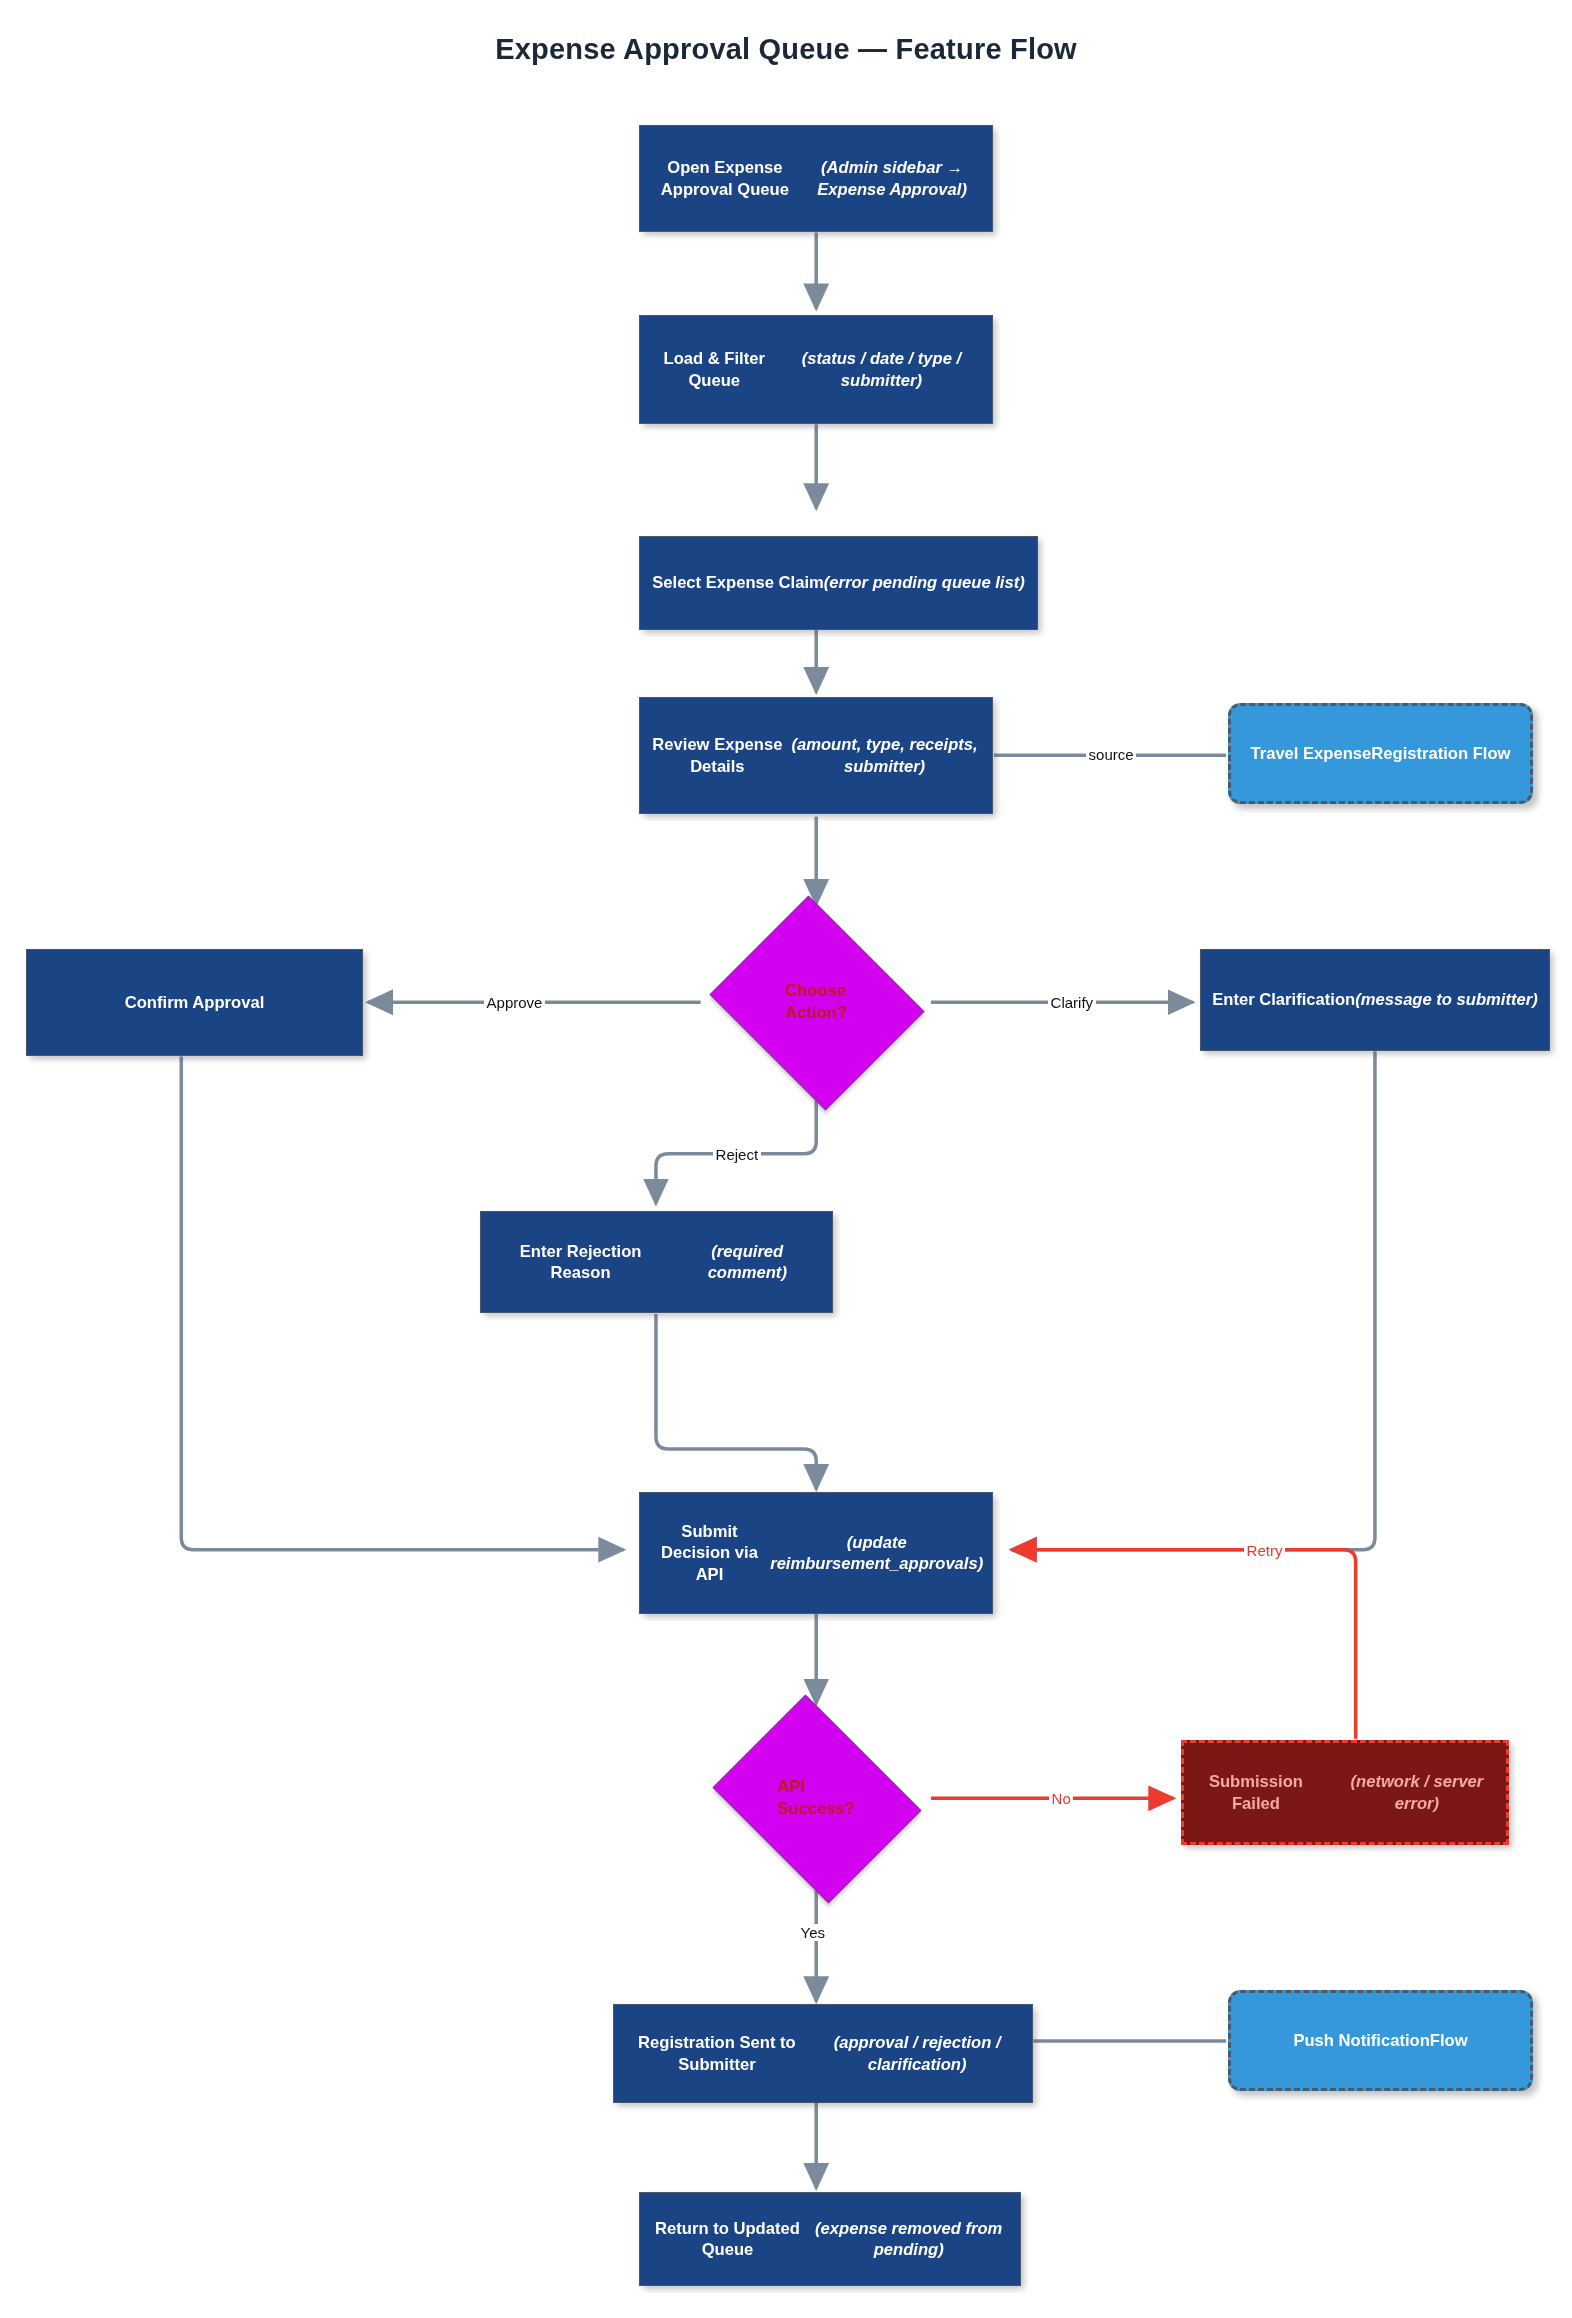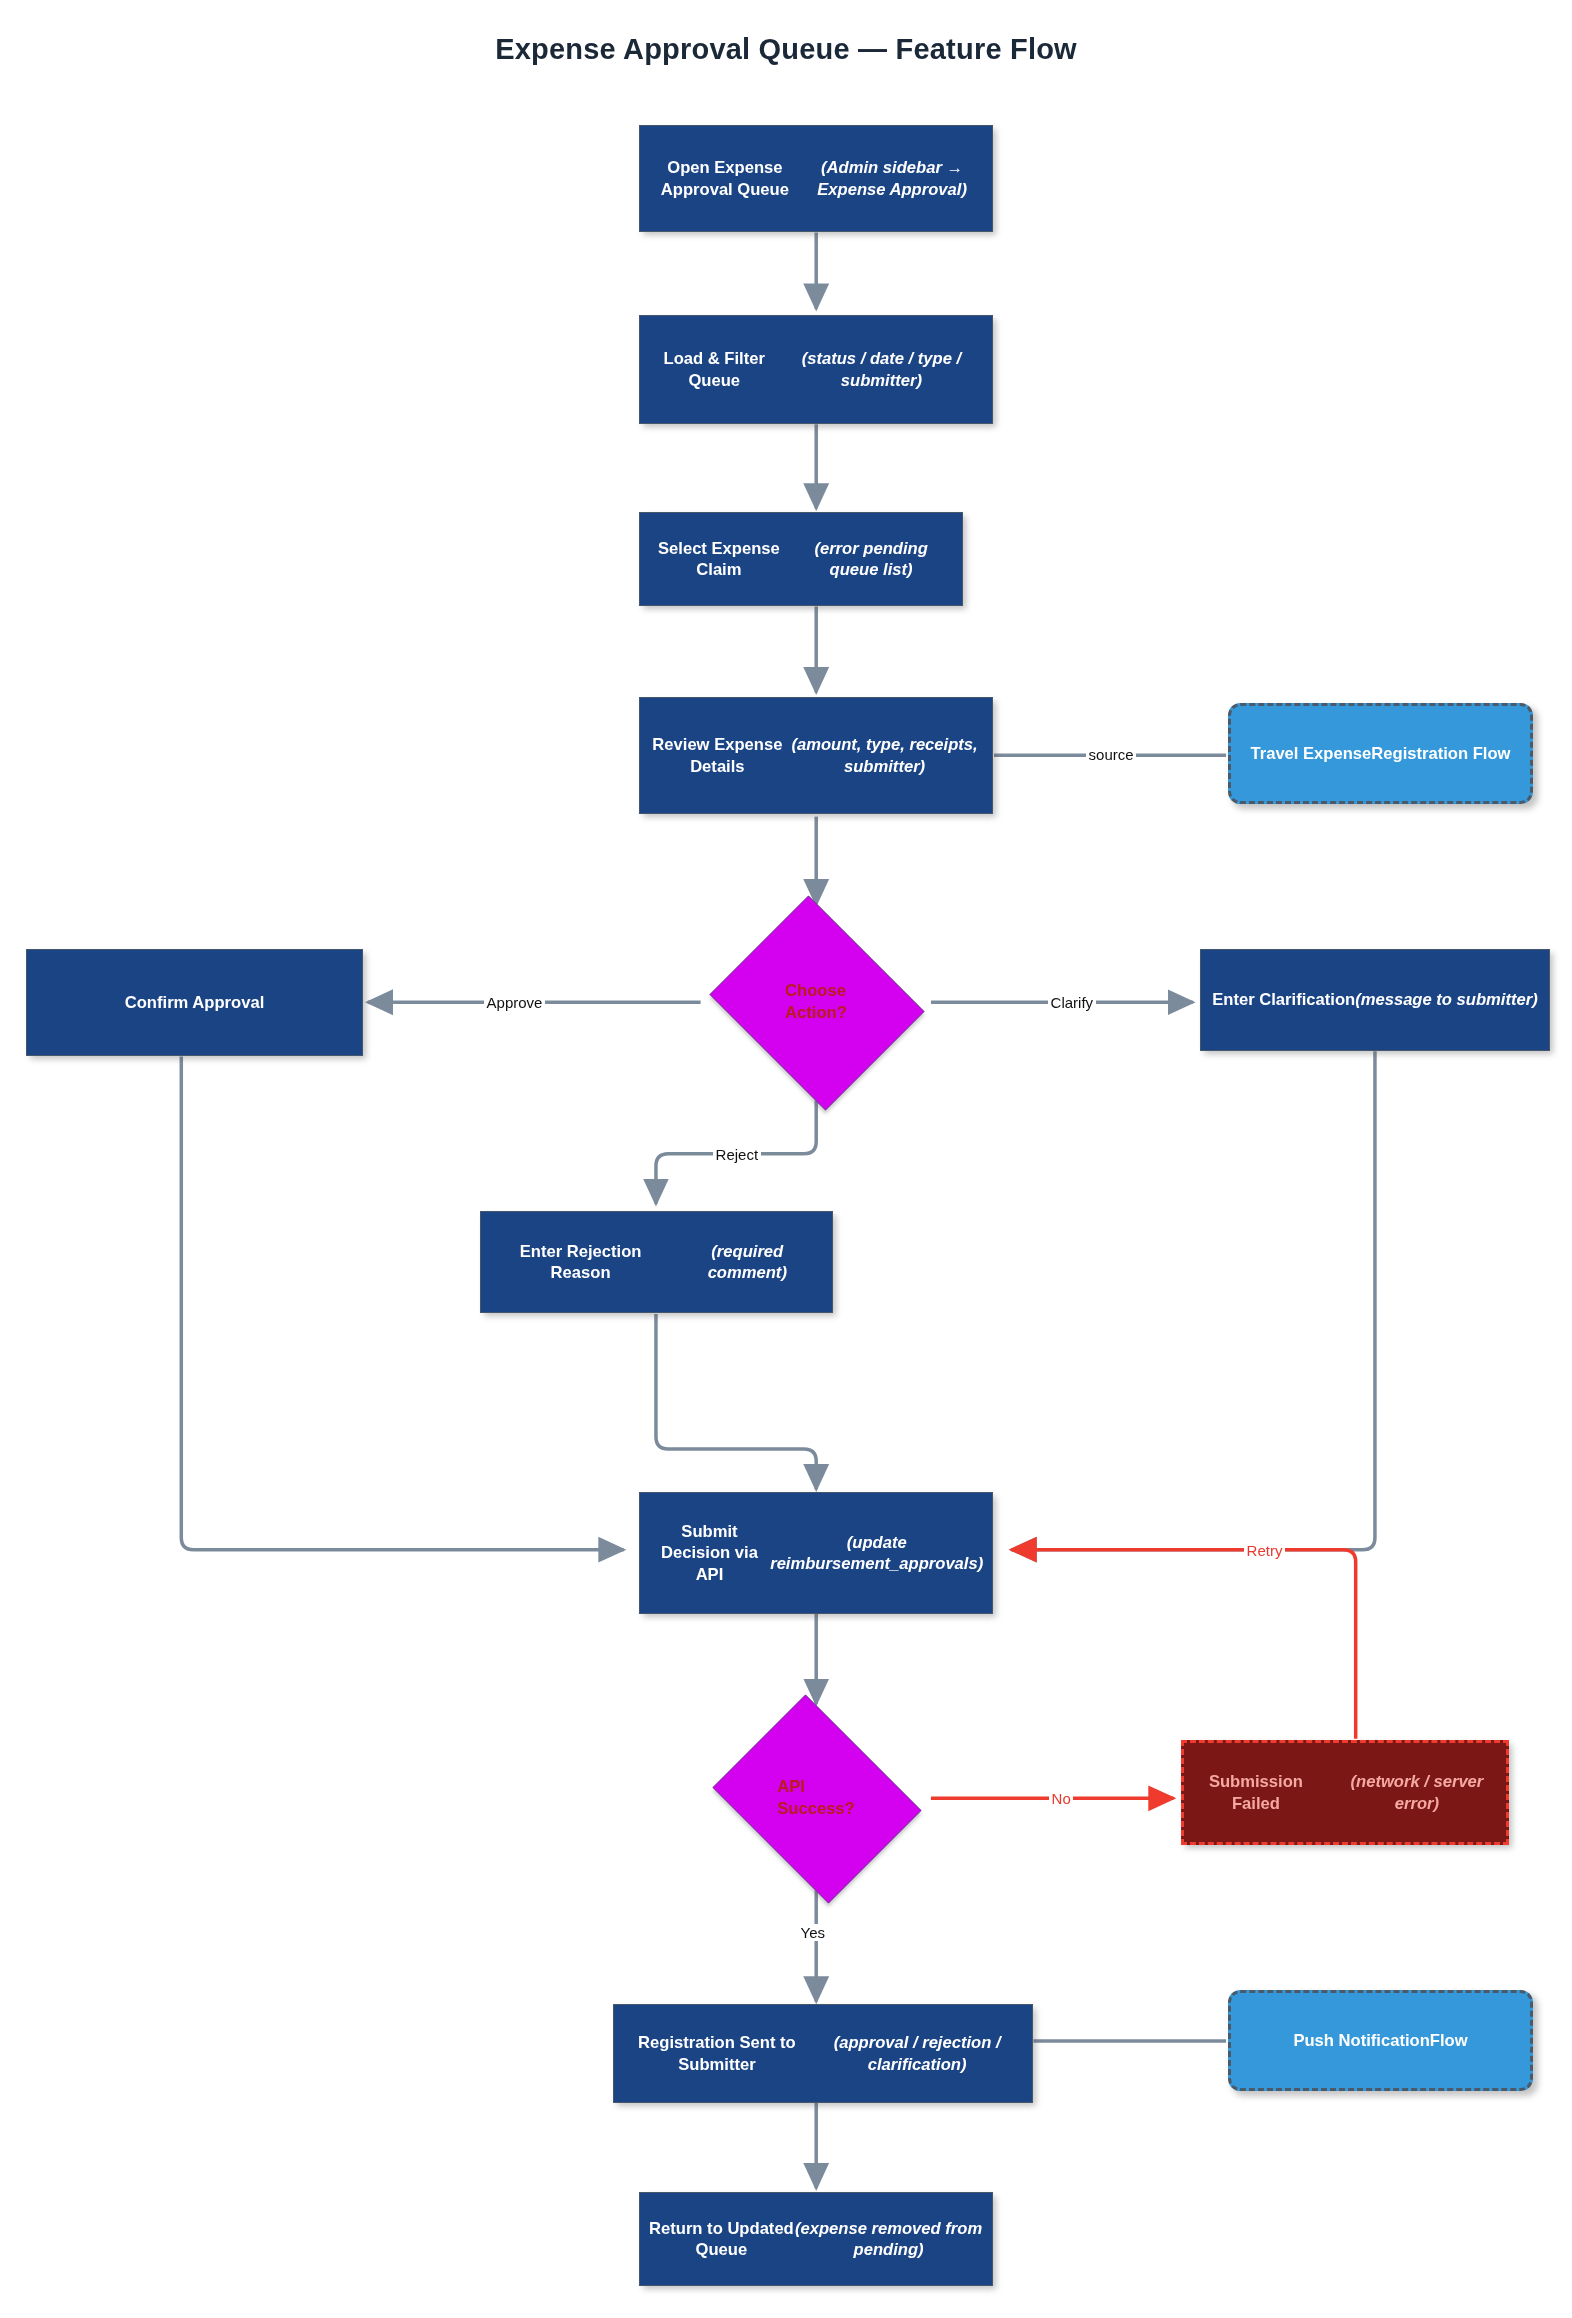--- a/index.html
+++ b/index.html
@@ -172,21 +172,21 @@
   <div class="node process" style="left:639px; top:125px; width:354px; height:107px;">
     <span class="t1">Open Expense Approval Queue</span>
     <span class="t2">(Admin sidebar → Expense Approval)</span>
   </div>
 
   <div class="node process" style="left:639px; top:315px; width:354px; height:109px;">
     <span class="t1">Load &amp; Filter Queue</span>
     <span class="t2">(status / date / type / submitter)</span>
   </div>
 
-  <div class="node process" style="left:639px; top:512px; width:324px; height:94px;">
+  <div class="node process" style="left:639px; top:536px; width:399px; height:94px;text-align:right;">
     <span class="t1">Select Expense Claim</span>
     <span class="t2">(error pending queue list)</span>
   </div>
 
   <div class="node process" style="left:639px; top:697px; width:354px; height:117px;">
     <span class="t1">Review Expense Details</span>
     <span class="t2">(amount, type, receipts, submitter)</span>
   </div>
 
   <div class="node external" style="left:1228px; top:703px; width:305px; height:101px;">
@@ -237,21 +237,21 @@
   <div class="node process" style="left:613px; top:2004px; width:420px; height:99px;">
     <span class="t1">Registration Sent to Submitter</span>
     <span class="t2">(approval / rejection / clarification)</span>
   </div>
 
   <div class="node external" style="left:1228px; top:1990px; width:305px; height:101px;">
     <span class="t1">Push Notification</span>
     <span class="t1">Flow</span>
   </div>
 
-  <div class="node process" style="left:639px; top:2192px; width:354px; height:94px;">
+  <div class="node process" style="left:639px; top:2192px; width:382px; height:94px;">
     <span class="t1">Return to Updated Queue</span>
     <span class="t2">(expense removed from pending)</span>
   </div>
 
   <div class="edge-label" style="left:1086px; top:746px;">source</div>
 
   <div class="edge-label" style="left:484px; top:994px;">Approve</div>
 
   <div class="edge-label" style="left:1048px; top:994px;">Clarify</div>
 

